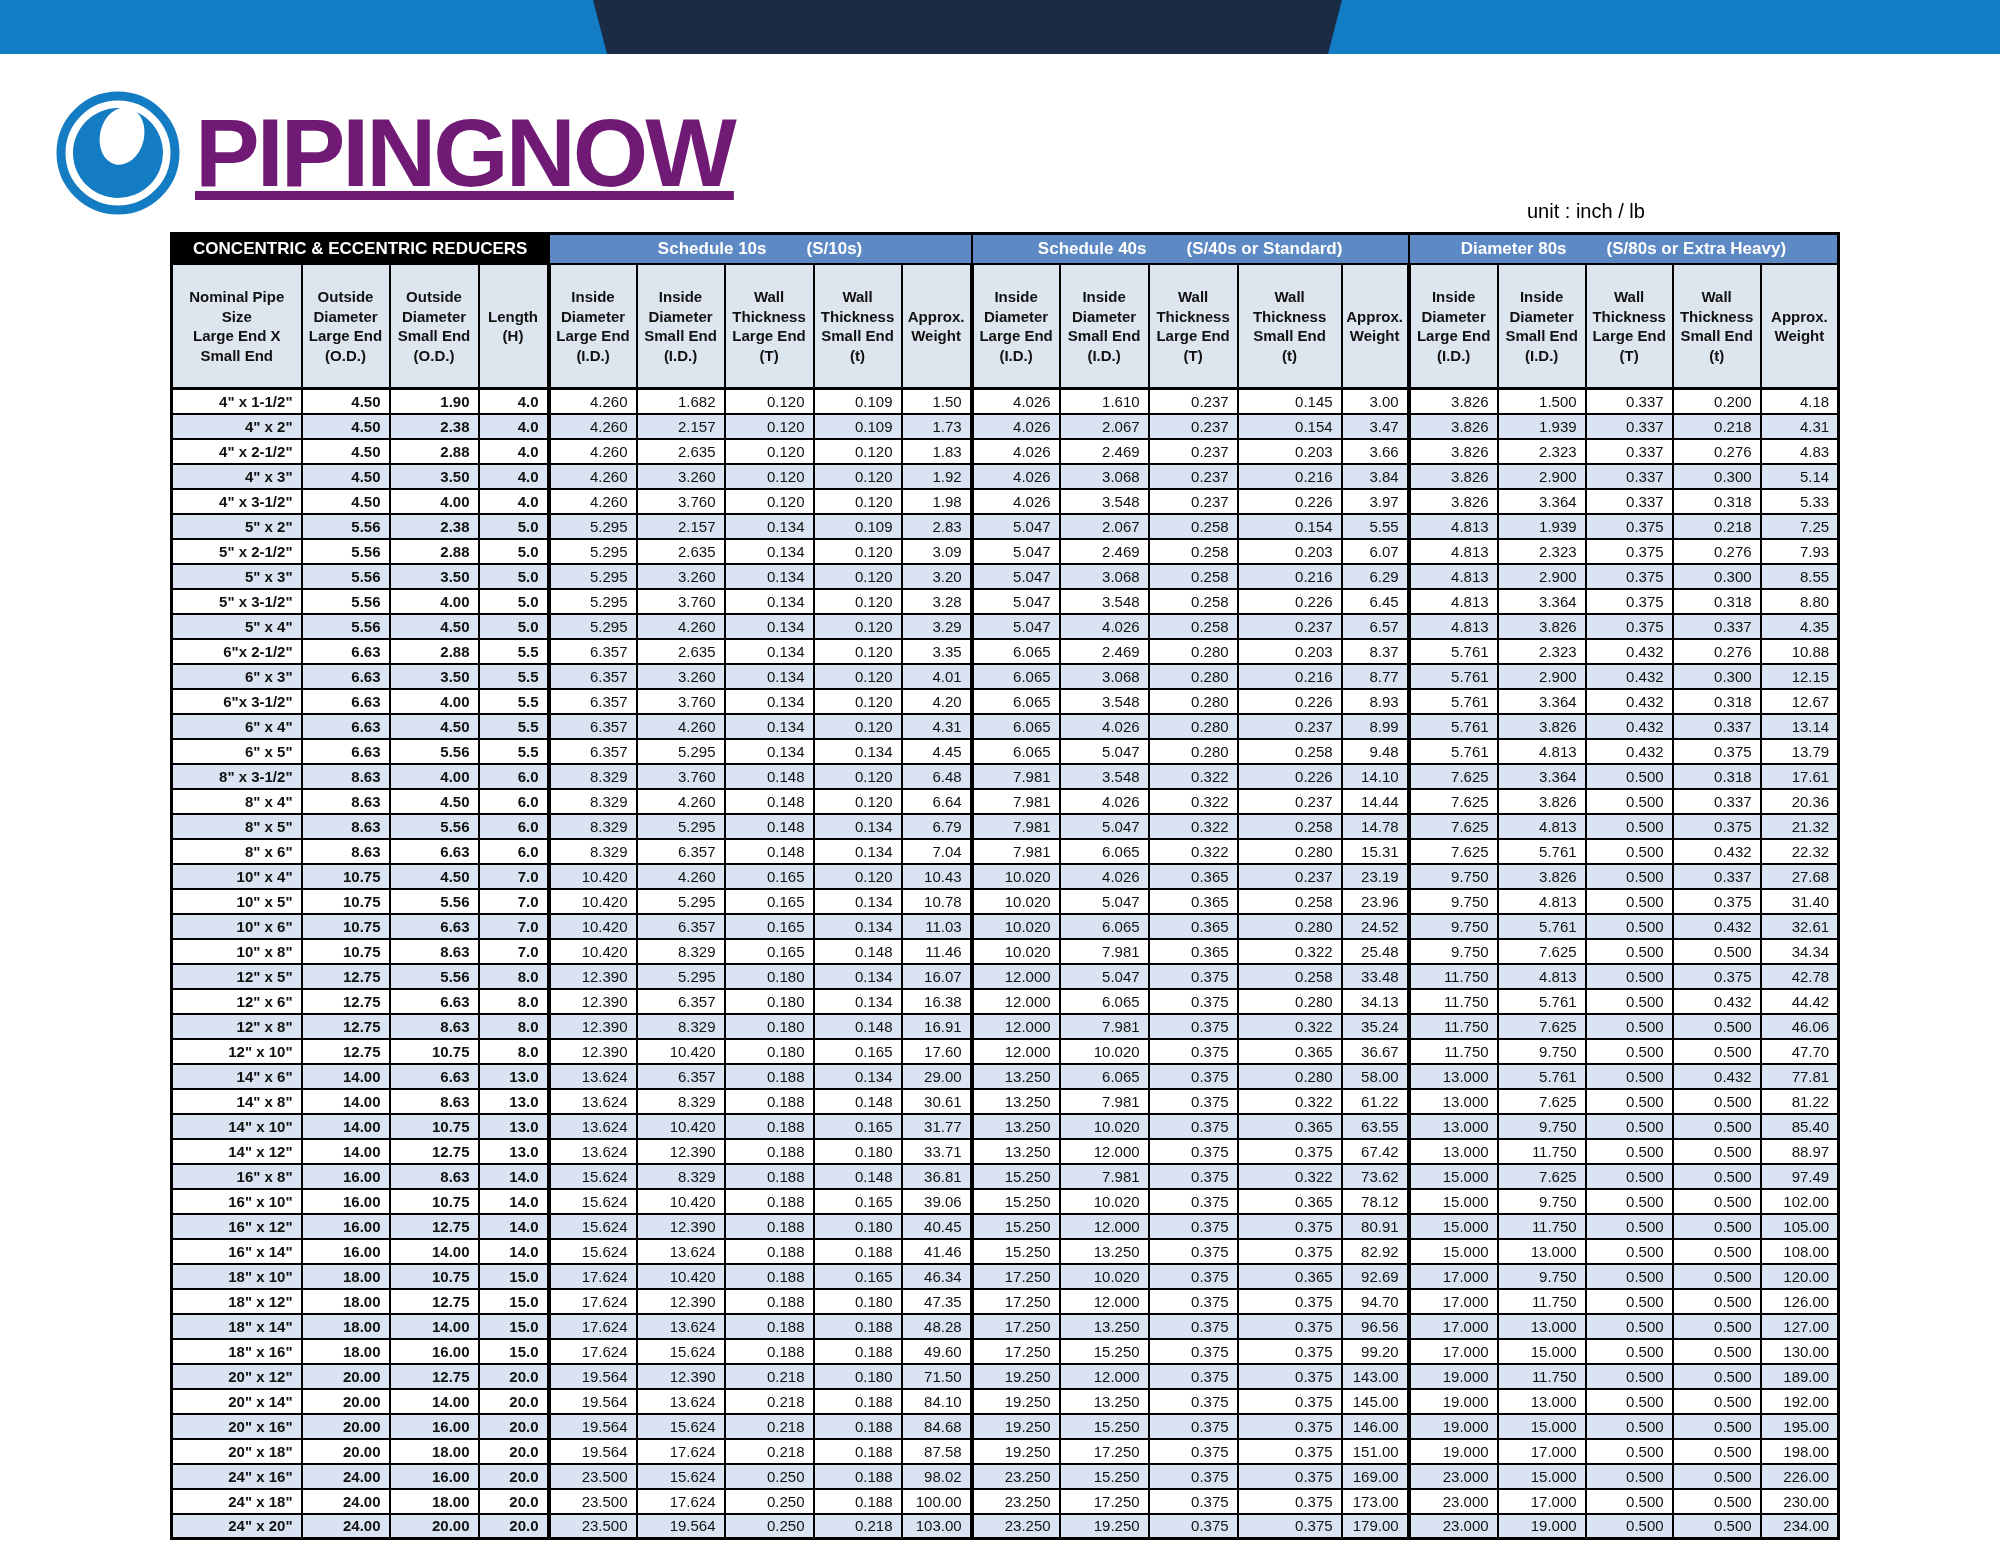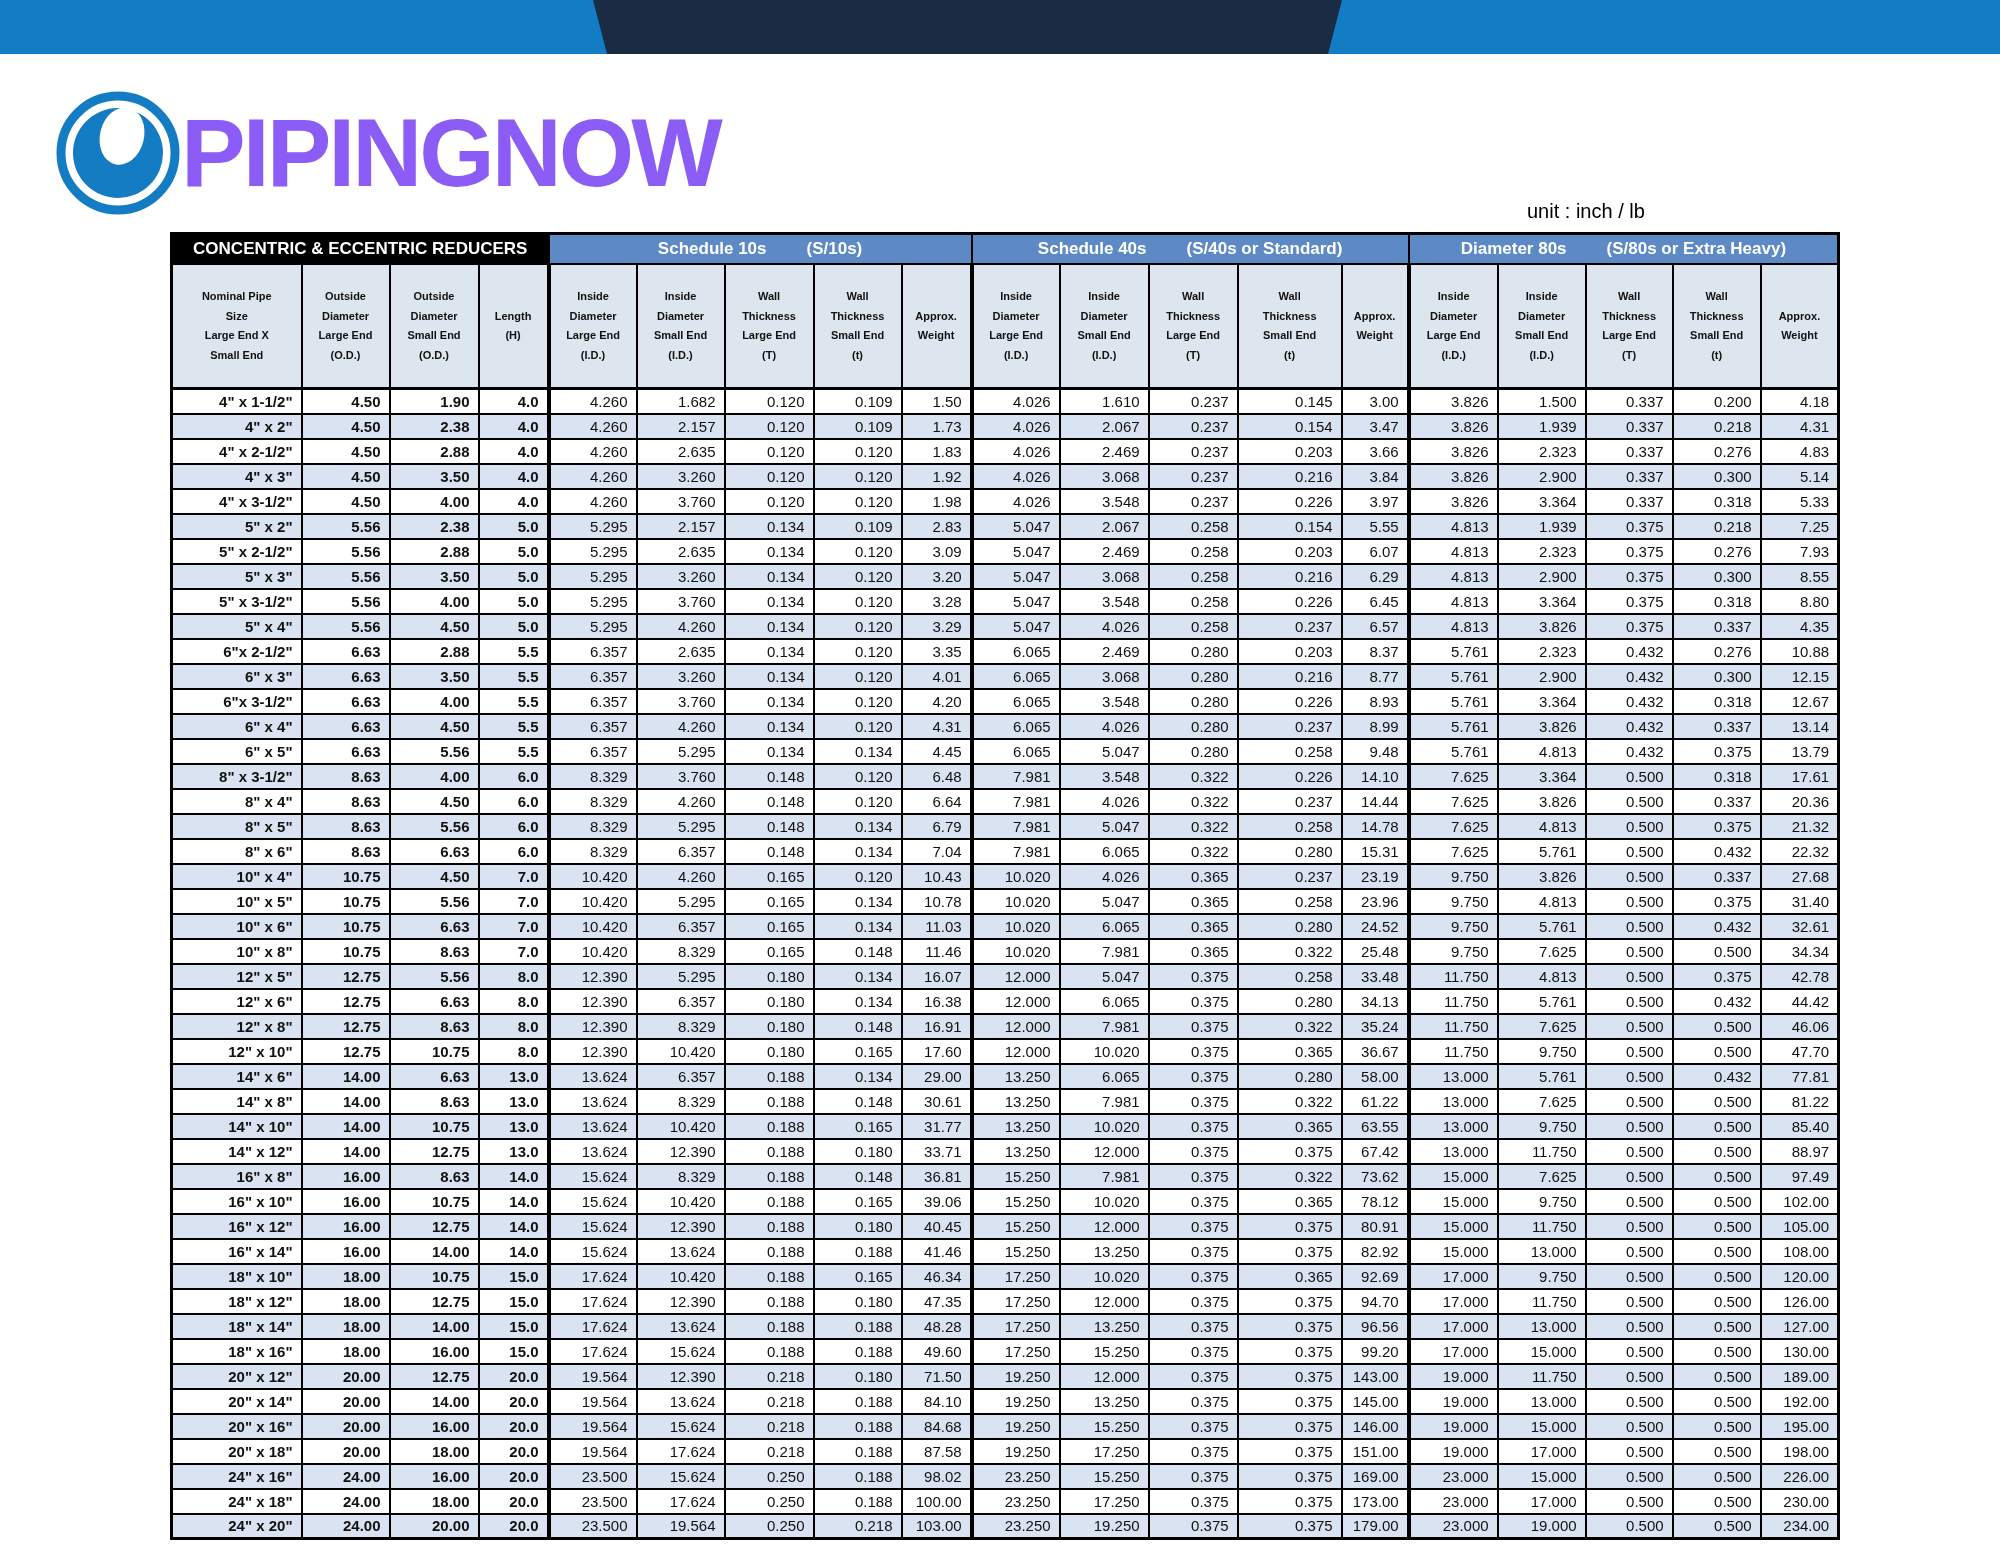--- a/index.html
+++ b/index.html
@@ -6,38 +6,38 @@
   .page{position:relative;width:2000px;height:1545px;background:#ffffff;overflow:hidden;
         font-family:"Liberation Sans",sans-serif;}
 
   
   .banner{position:absolute;left:0;top:0;width:2000px;height:54px;background:#127dc4;}
   .banner-navy{position:absolute;left:0;top:0;width:2000px;height:54px;background:#1a2c44;
         clip-path:polygon(593px 0,1342px 0,1328px 54px,607px 54px);}
 
   
   .logo{position:absolute;left:55px;top:85px;display:flex;align-items:center;}
-  .logo-text{color:#8b5cf6;font-weight:700;font-size:97px;letter-spacing:-3px;
-        line-height:135px;}
+  .logo-text{color:#701a75;font-weight:700;font-size:97px;letter-spacing:-3px;
+        margin-left:14px;line-height:135px;text-decoration:underline;}
 
   
   .unit{position:absolute;left:1527px;top:200px;font-size:20px;font-weight:400;color:#000;}
 
   
   table.spec{position:absolute;left:170px;top:232px;width:1667px;border-collapse:collapse;
         table-layout:fixed;border:3px solid #000;}
   table.spec td{border:2px solid #000;overflow:hidden;}
 
   tr.band-row td{height:26px;font-size:17px;font-weight:700;color:#fff;text-align:center;
         vertical-align:middle;}
   td.title-cell{background:#000;margin-top:8px;}
   td.sched-cell{background:#5d89c4;border-left:4px solid #000;}
   .sched-inner{display:flex;justify-content:center;gap:40px;white-space:nowrap;}
 
-  tr.head-row td{height:120px;background:#dde5ee;font-size:11px;font-weight:700;color:#111;
+  tr.head-row td{height:120px;background:#dde5ee;font-size:15px;font-weight:700;color:#111;
         text-align:center;vertical-align:middle;white-space:pre-line;line-height:19.5px;
         border-bottom:3px solid #000;}
   tr.head-row td:nth-child(5),tr.head-row td:nth-child(10),tr.head-row td:nth-child(15)
         {border-left:4px solid #000;}
 
   tbody.data tr{height:25px;}
   tbody.data td{font-size:15px;font-weight:400;color:#111;text-align:right;
         padding:0 8px 0 0;white-space:nowrap;}
   tbody.data td:nth-child(-n+4){font-weight:700;}
   tbody.data td:nth-child(5),tbody.data td:nth-child(10),tbody.data td:nth-child(15)

